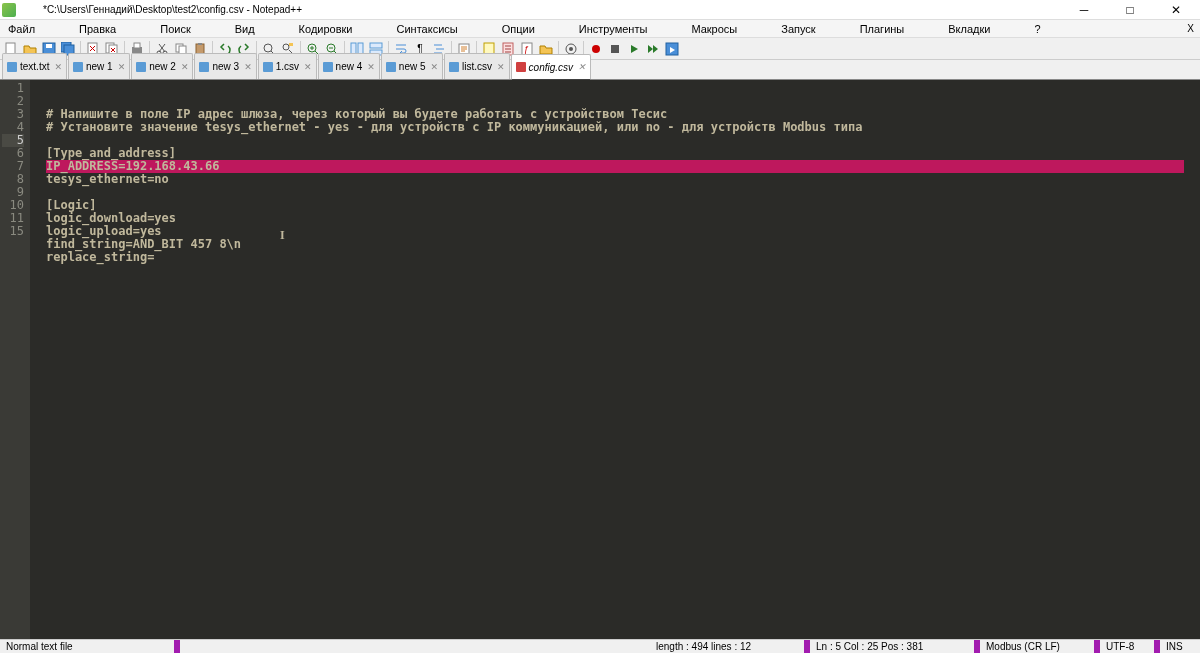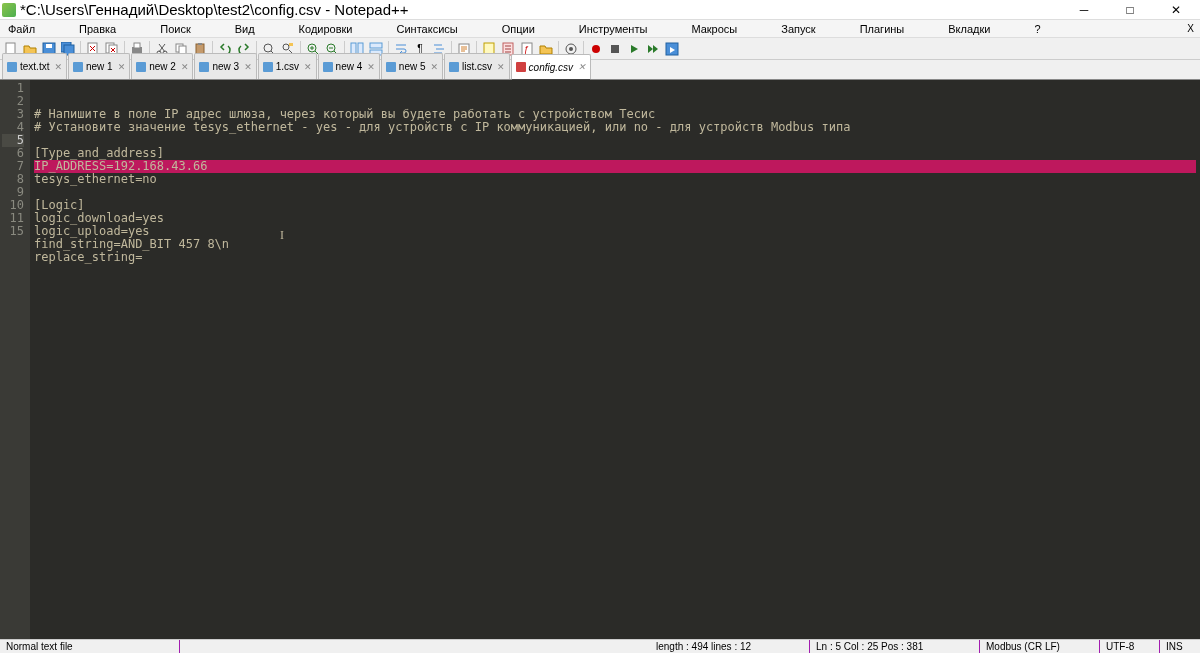--- a/index.html
+++ b/index.html
@@ -1,43 +1,43 @@
 <!DOCTYPE html>
 <html><head>
 <meta charset="utf-8">
 <style>
   * { margin: 0; padding: 0; box-sizing: border-box; }
   body { font-family: "Segoe UI", Tahoma, sans-serif; font-size: 11px; background: #f0f0f0; width: 1200px; height: 653px; overflow: hidden; display: flex; flex-direction: column; }
   .titlebar { height: 20px; background: #fff; display: flex; align-items: center; padding: 0 2px; border-bottom: 1px solid #ddd; }
   .titlebar .app-icon { width: 14px; height: 14px; background: linear-gradient(135deg,#8bc34a,#4caf50); border-radius: 2px; margin-right: 4px; }
-  .titlebar .title { flex: 1; font-size: 15px; color: #000; }
+  .titlebar .title { flex: 1; font-size: 10px; color: #000; margin-left: 23px; }
   .titlebar .win-btns { display: flex; gap: 18px; padding-right: 8px; }
   .titlebar .win-btn { width: 28px; height: 18px; display: flex; align-items: center; justify-content: center; font-size: 12px; color: #000; cursor: pointer; }
   .menubar { height: 18px; background: #f5f5f5; display: flex; align-items: center; padding: 0 2px; font-size: 11px; border-bottom: 1px solid #ddd; position: relative; gap: 32px; }
   .menubar .menu-item { padding: 1px 6px; cursor: pointer; }
   .menubar .x-btn { position: absolute; right: 6px; font-size: 10px; color: #000; cursor: pointer; }
   .toolbar { height: 22px; background: #f0f0f0; display: flex; align-items: center; padding: 0 2px; gap: 1px; border-bottom: 1px solid #ccc; }
   .toolbar .tb-btn { width: 18px; height: 18px; display: flex; align-items: center; justify-content: center; cursor: pointer; border: 1px solid transparent; }
   .toolbar .tb-sep { width: 1px; height: 16px; background: #ccc; margin: 0 2px; }
   .tb-icon { width: 14px; height: 14px; }
   .tabbar { height: 20px; background: #f0f0f0; display: flex; align-items: flex-end; padding: 0 2px; border-bottom: 1px solid #888; }
   .tabbar .tab { height: 26px; padding: 1px 4px; font-size: 10px; background: #e8e8e8; border: 1px solid #bbb; border-bottom: none; margin-right: 1px; display: flex; align-items: center; gap: 3px; cursor: pointer; border-radius: 2px 2px 0 0; }
   .tabbar .tab.active { background: #fff; border-bottom: 1px solid #404040; margin-bottom: -1px; font-style: italic; }
   .tabbar .tab .tab-icon { width: 10px; height: 10px; background: #5a9bd5; border-radius: 1px; display:inline-block;}
   .tabbar .tab .tab-close { font-size: 9px; color: #888; margin-left: 2px; cursor: pointer; }
   .editor { flex: 1; background: #2b2b28; display: flex; overflow: hidden; position: relative; }
   .gutter { width: 30px; background: #3a3a36; color: #8a8a80; text-align: right; padding: 2px 6px 2px 2px; font-family: Consolas, monospace; font-size: 12px; line-height: 13px; user-select: none; }
   .gutter .ln { height: 13px; }
   .gutter .ln.active { background: #4a4a44; color: #ccc; }
-  .code { flex: 1; padding: 2px 4px; font-family: Consolas, monospace; font-size: 12px; line-height: 13px; color: #c0b89c; white-space: pre; position: relative; }
+  .code { flex: 1; padding: 2px 16px; font-family: Consolas, monospace; font-size: 12px; line-height: 13px; color: #c0b89c; white-space: pre; position: relative; font-weight: bold; }
   .code .line { height: 13px; }
   .code .line.active { background: #be185d; }
   .code .text-cursor { position: absolute; left: 250px; top: 149px; color: #c0b89c; font-family: serif; }
   .statusbar { height: 14px; background: #f0f0f0; border-top: 1px solid #ccc; display: flex; align-items: center; font-size: 10px; color: #000; }
-  .statusbar .sb-cell { padding: 0 6px; border-right: 1px solid #a21caf; height: 100%; display: flex; align-items: center; }
+  .statusbar .sb-cell { padding: 0 6px; border-right: 6px solid #a21caf; height: 100%; display: flex; align-items: center; }
   .statusbar .sb-spacer { flex: 1; }
   svg { display: block; }
 </style>
 </head>
 <body>
 
 <div class="titlebar">
   <div class="app-icon"></div>
   <div class="title">*C:\Users\Геннадий\Desktop\test2\config.csv - Notepad++</div>
   <div class="win-btns">

